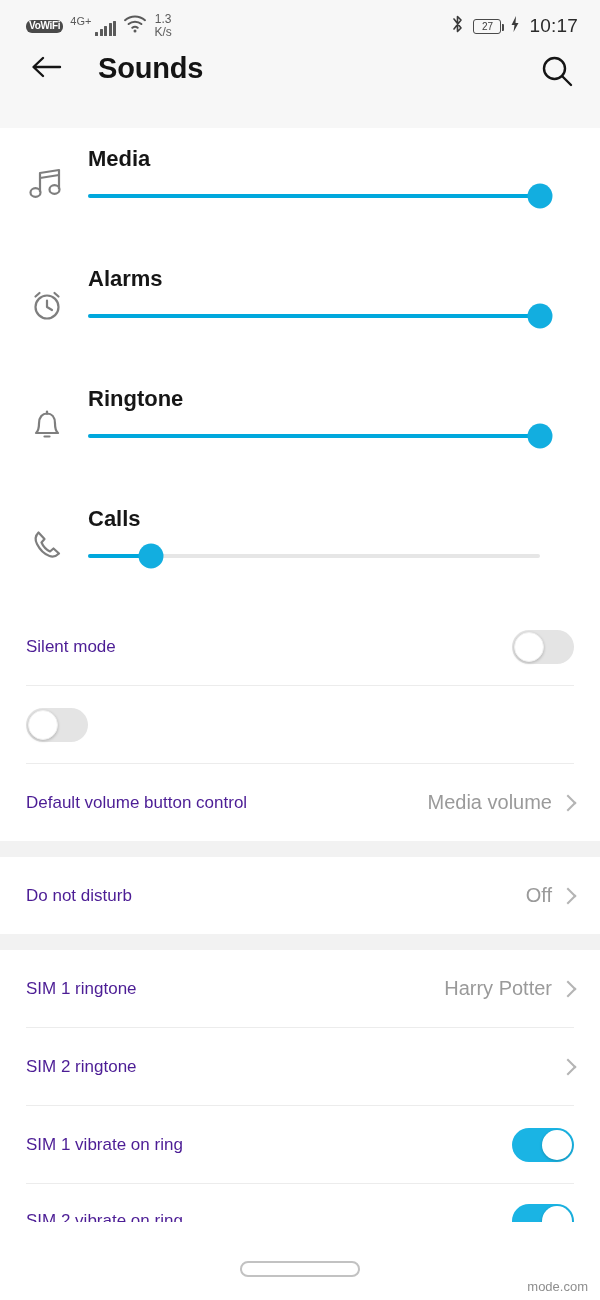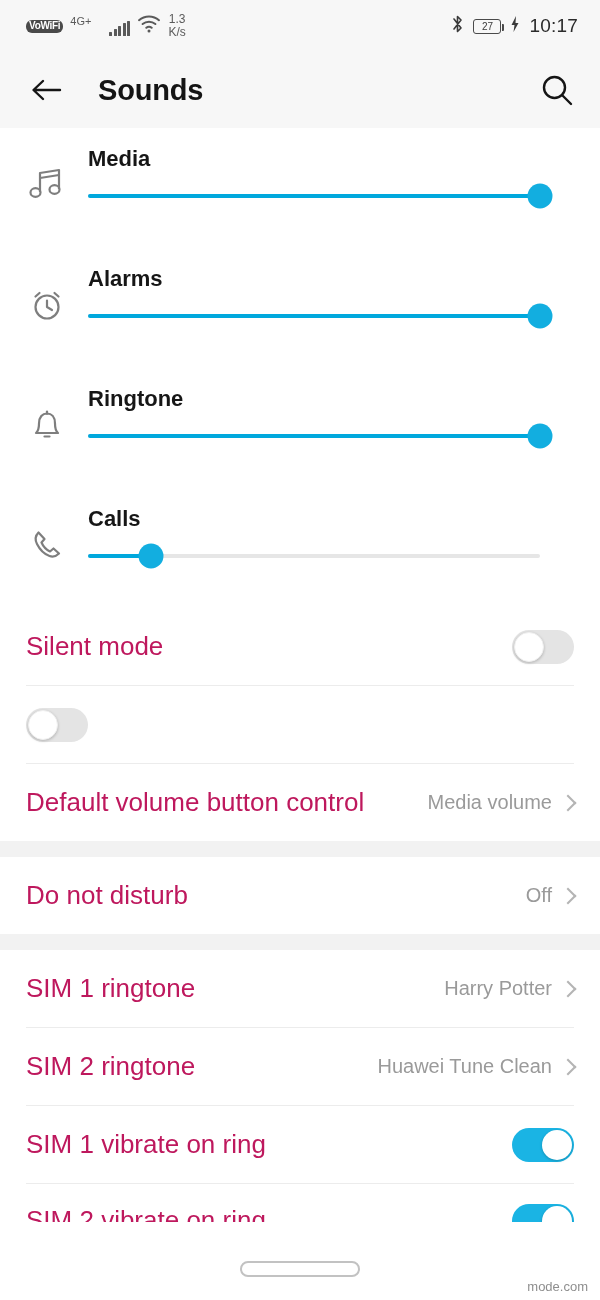--- a/index.html
+++ b/index.html
@@ -18,21 +18,21 @@
     padding:0 22px 0 26px;
   }
   .sb-left, .sb-right { display:flex; align-items:center; }
   .sb-left { gap:7px; }
   .sb-right { gap:9px; }
   .vowifi {
     background:#4a4a4a; color:#fff; font-size:10px; font-weight:bold;
     padding:1.5px 3px; border-radius:6px; letter-spacing:-0.3px;
     line-height:1; font-family:"Liberation Sans", sans-serif;
   }
-  .net-wrap { display:flex; align-items:flex-end; gap:18px; }
+  .net-wrap { display:flex; align-items:flex-end; gap:4px; }
   .net-label { font-size:11px; color:#5a5a5a; line-height:1; margin-bottom:9px; }
   .bars { display:flex; align-items:flex-end; gap:1.5px; height:15px; }
   .bars i { width:3px; background:#5a5a5a; display:block; border-radius:0.5px; }
   .bars i:nth-child(1){height:4px;} .bars i:nth-child(2){height:7px;}
   .bars i:nth-child(3){height:10px;} .bars i:nth-child(4){height:13px;}
   .bars i:nth-child(5){height:15px;}
   .kbs { font-size:12px; color:#5a5a5a; line-height:1.05; text-align:center; }
   .battery {
     width:28px; height:15px; border:1.6px solid #4a4a4a; border-radius:3px;
     display:flex; align-items:center; justify-content:center;
@@ -40,21 +40,21 @@
   }
   .battery:after {
     content:""; position:absolute; right:-4px; top:4px;
     width:2.5px; height:7px; background:#4a4a4a; border-radius:0 1px 1px 0;
   }
   .clock { font-size:19px; color:#2b2b2b; letter-spacing:0.2px; }
 
   
   .appbar {
     height:76px; background:#f7f7f7;
-    display:flex; align-items:center; padding:0 24px 0 28px;
+    display:flex; align-items:flex-start; padding:0 24px 0 28px;
   }
   .appbar .title {
     font-size:29px; color:#141414; font-weight:bold;
     margin-left:30px; letter-spacing:-0.2px;
   }
   .spacer { flex:1; }
   .iconbtn { display:flex; align-items:center; justify-content:center; }
 
   
   .card { background:#ffffff; }
@@ -71,21 +71,21 @@
   .thumb {
     position:absolute; top:50%; width:25px; height:25px; border-radius:50%;
     background:#12aee0; transform:translate(-50%,-50%);
   }
 
   
   .row {
     display:flex; align-items:center; height:77px;
     margin:0 26px; position:relative;
   }
-  .row .rlabel { font-size:26px; color:#be185d; flex:1; }
+  .row .rlabel { font-size:17px; color:#4c1d95; flex:1; }
   .row .rvalue { font-size:20px; color:#9a9a9a; margin-right:10px; }
   .divider { height:1px; background:#ececec; margin:0 26px; }
   .group-gap { height:16px; background:#f2f2f2; }
 
   .toggle {
     width:62px; height:34px; border-radius:17px; position:relative;
     flex-shrink:0;
   }
   .toggle.off { background:#e4e4e4; }
   .toggle.on  { background:#1ab4e4; }
@@ -288,21 +288,20 @@
   <div class="card">
     <div class="row">
       <span class="rlabel">SIM 1 ringtone</span>
       <span class="rvalue">Harry Potter</span>
       <span class="chev"></span>
     </div>
     <div class="divider"></div>
 
     <div class="row">
       <span class="rlabel">SIM 2 ringtone</span>
-      <span class="rvalue">Huawei Tune Clean</span>
       <span class="chev"></span>
     </div>
     <div class="divider"></div>
 
     <div class="row">
       <span class="rlabel">SIM 1 vibrate on ring</span>
       <span class="toggle on">
           <span class="knob"></span>
         </span>
     </div>

